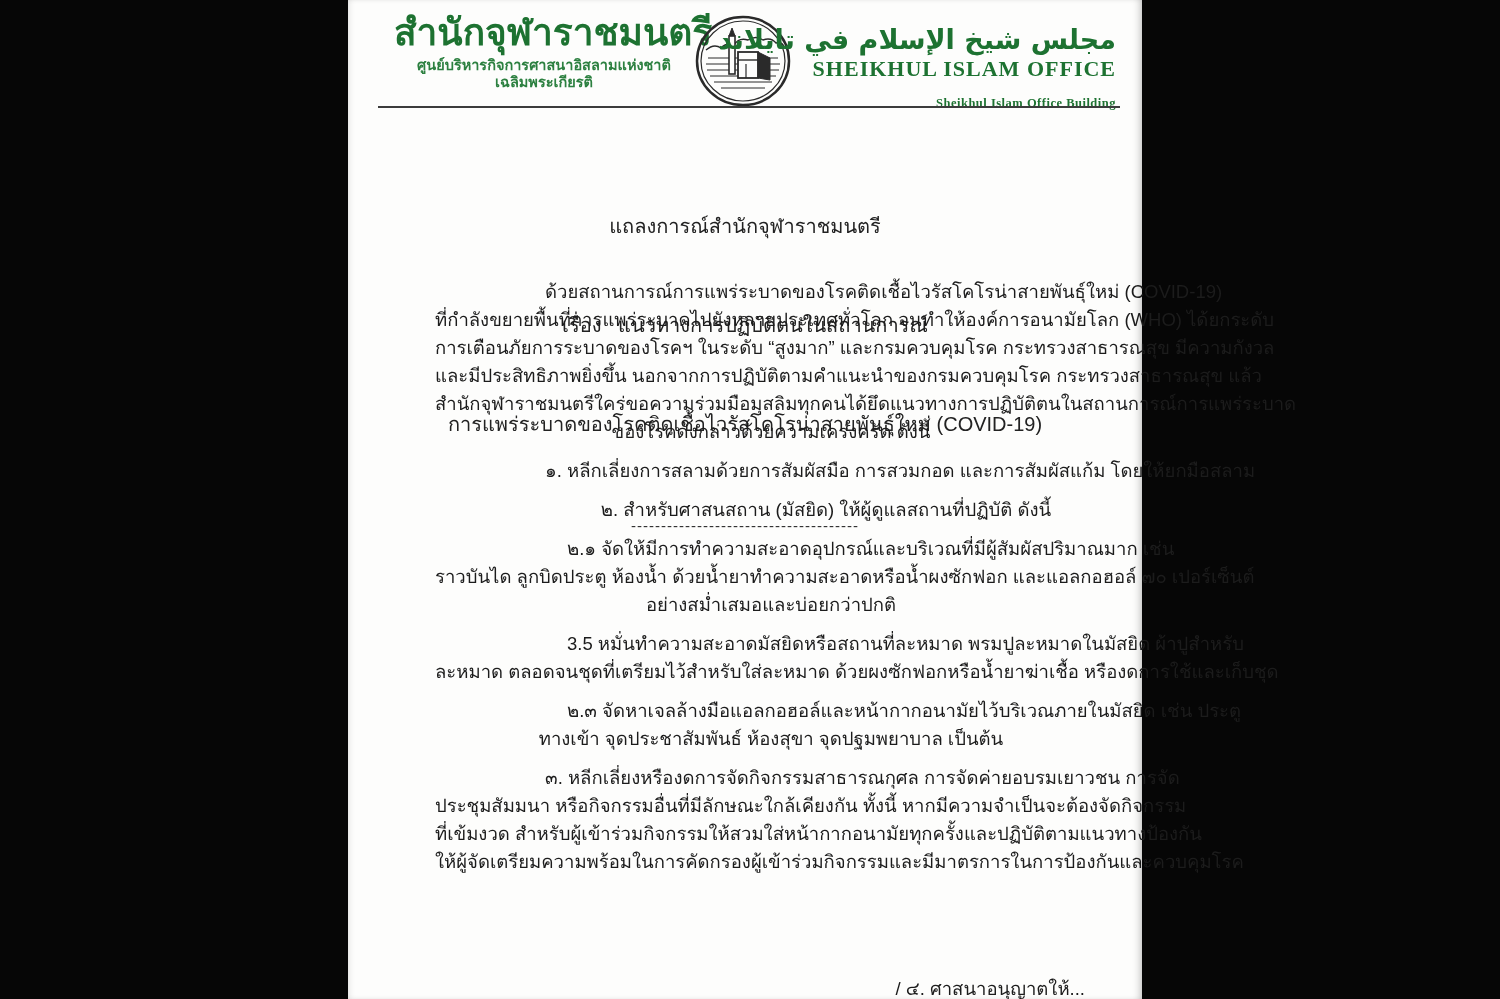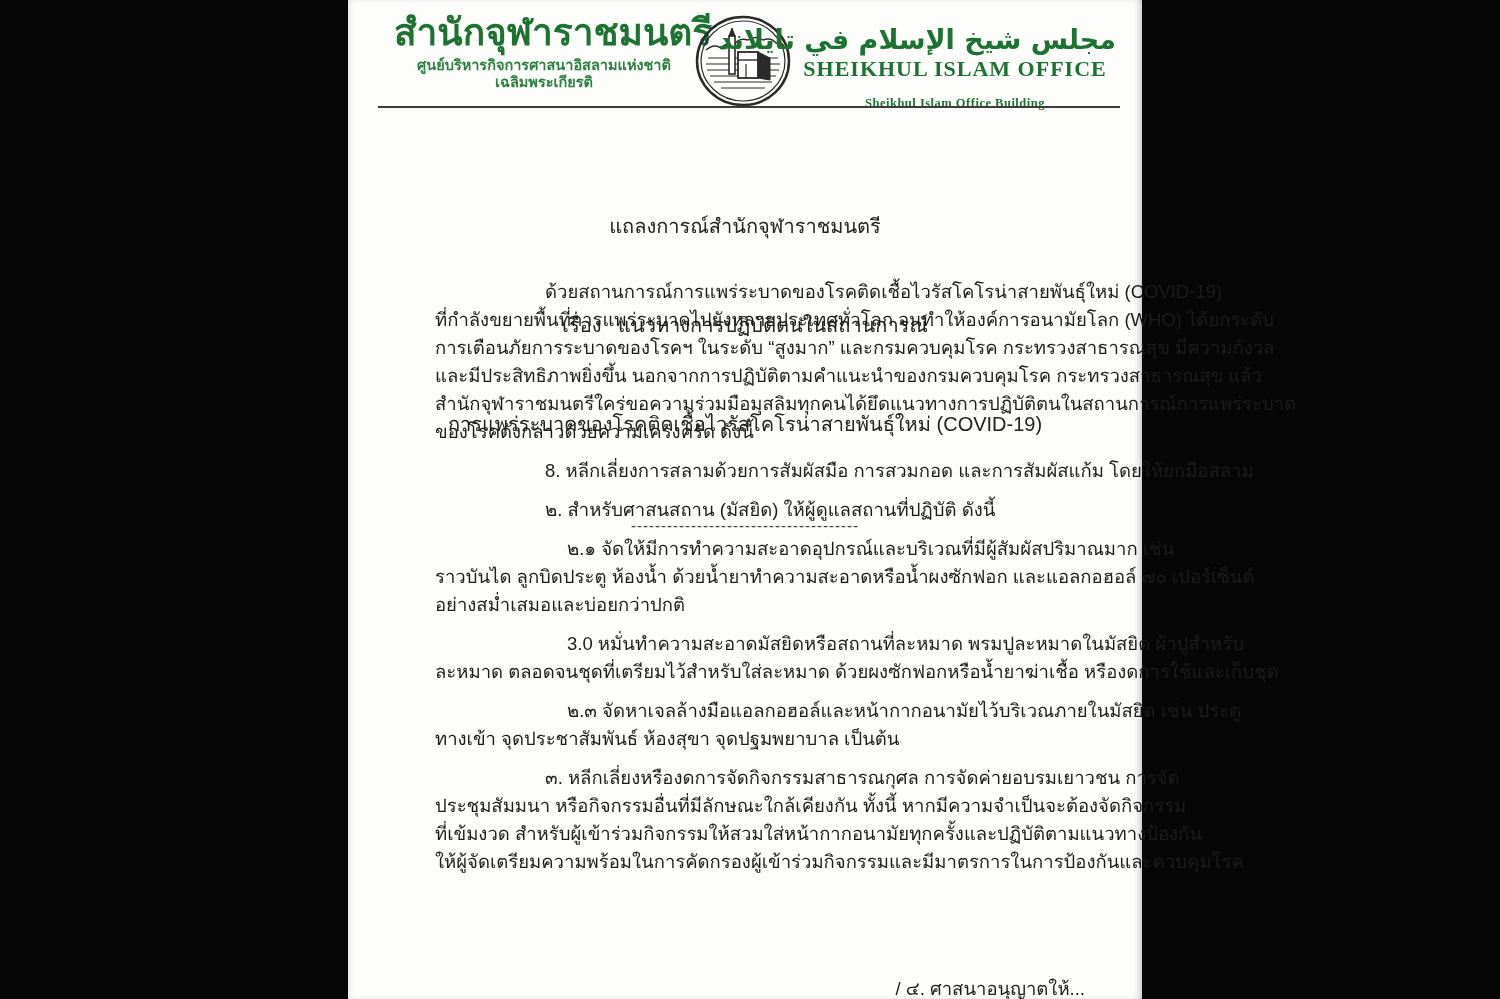--- a/index.html
+++ b/index.html
@@ -27,21 +27,21 @@
   .lh-left{width:300px;text-align:center;padding-top:2px;}
   .lh-org-th{
     font-size:37px;font-weight:bold;color:#1d7231;
     letter-spacing:0px;line-height:1.05;white-space:nowrap;
   }
   .lh-sub-th{
     font-size:14.5px;font-weight:bold;color:#2c8040;
     line-height:1.15;margin-top:4px;white-space:nowrap;
   }
   .lh-logo{width:100px;flex:0 0 auto;margin-top:2px;}
-  .lh-right{width:322px;text-align:center;padding-top:14px;}
+  .lh-right{width:322px;text-align:right;padding-top:14px;}
   .lh-arabic{
     font-size:27px;font-weight:bold;color:#1d7231;
     line-height:1.0;direction:rtl;white-space:nowrap;
     font-family:"DejaVu Sans",sans-serif;
   }
   .lh-org-en{
     font-family:"Liberation Serif","DejaVu Serif",serif;
     font-size:22px;font-weight:bold;color:#1d7231;
     letter-spacing:1px;margin-top:3px;white-space:nowrap;
   }
@@ -60,21 +60,21 @@
     text-align:center;font-size:20px;color:#222;
     line-height:33px;white-space:pre;
   }
   .doc-title .divider{
     font-size:15px;letter-spacing:1px;color:#333;
     margin-top:9px;line-height:20px;
   }
   
   .doc-body{
     position:absolute;left:87px;top:278px;width:672px;
-    font-size:18.5px;color:#1c1c1c;line-height:28px;
+    font-size:18.5px;color:#1c1c1c;line-height:28px;text-align:center;
   }
   .line{white-space:nowrap;}
   .line.p{padding-left:110px;}
   .line.s{padding-left:132px;}
   .line.gap{margin-top:11px;}
   .doc-footer{
     position:absolute;left:87px;top:974px;width:672px;
     text-align:right;font-size:18.5px;color:#1c1c1c;
     padding-right:22px;box-sizing:border-box;
   }
@@ -132,26 +132,26 @@
     <div class="divider">--------------------------------------</div>
   </div>
 
   <div class="doc-body">
     <div class="line p">ด้วยสถานการณ์การแพร่ระบาดของโรคติดเชื้อไวรัสโคโรน่าสายพันธุ์ใหม่ (COVID-19)</div>
     <div class="line">ที่กำลังขยายพื้นที่การแพร่ระบาดไปยังหลายประเทศทั่วโลก จนทำให้องค์การอนามัยโลก (WHO) ได้ยกระดับ</div>
     <div class="line">การเตือนภัยการระบาดของโรคฯ ในระดับ “สูงมาก” และกรมควบคุมโรค กระทรวงสาธารณสุข มีความกังวล</div>
     <div class="line">และมีประสิทธิภาพยิ่งขึ้น นอกจากการปฏิบัติตามคำแนะนำของกรมควบคุมโรค กระทรวงสาธารณสุข แล้ว</div>
     <div class="line">สำนักจุฬาราชมนตรีใคร่ขอความร่วมมือมุสลิมทุกคนได้ยึดแนวทางการปฏิบัติตนในสถานการณ์การแพร่ระบาด</div>
     <div class="line">ของโรคดังกล่าวด้วยความเคร่งครัด ดังนี้</div>
-    <div class="line p gap">8. หลีกเลี่ยงการสลามด้วยการสัมผัสมือ การสวมกอด และการสัมผัสแก้ม โดยให้ยกมือสลาม</div>
+    <div class="line p gap">๑. หลีกเลี่ยงการสลามด้วยการสัมผัสมือ การสวมกอด และการสัมผัสแก้ม โดยให้ยกมือสลาม</div>
     <div class="line p gap">๒. สำหรับศาสนสถาน (มัสยิด) ให้ผู้ดูแลสถานที่ปฏิบัติ ดังนี้</div>
     <div class="line s gap">๒.๑ จัดให้มีการทำความสะอาดอุปกรณ์และบริเวณที่มีผู้สัมผัสปริมาณมาก เช่น</div>
     <div class="line">ราวบันได ลูกบิดประตู ห้องน้ำ ด้วยน้ำยาทำความสะอาดหรือน้ำผงซักฟอก และแอลกอฮอล์ ๗๐ เปอร์เซ็นต์</div>
     <div class="line">อย่างสม่ำเสมอและบ่อยกว่าปกติ</div>
-    <div class="line s gap">3.0 หมั่นทำความสะอาดมัสยิดหรือสถานที่ละหมาด พรมปูละหมาดในมัสยิด ผ้าปูสำหรับ</div>
+    <div class="line s gap">3.5 หมั่นทำความสะอาดมัสยิดหรือสถานที่ละหมาด พรมปูละหมาดในมัสยิด ผ้าปูสำหรับ</div>
     <div class="line">ละหมาด ตลอดจนชุดที่เตรียมไว้สำหรับใส่ละหมาด ด้วยผงซักฟอกหรือน้ำยาฆ่าเชื้อ หรืองดการใช้และเก็บชุด</div>
     <div class="line s gap">๒.๓ จัดหาเจลล้างมือแอลกอฮอล์และหน้ากากอนามัยไว้บริเวณภายในมัสยิด เช่น ประตู</div>
     <div class="line">ทางเข้า จุดประชาสัมพันธ์ ห้องสุขา จุดปฐมพยาบาล เป็นต้น</div>
     <div class="line p gap">๓. หลีกเลี่ยงหรืองดการจัดกิจกรรมสาธารณกุศล การจัดค่ายอบรมเยาวชน การจัด</div>
     <div class="line">ประชุมสัมมนา หรือกิจกรรมอื่นที่มีลักษณะใกล้เคียงกัน ทั้งนี้ หากมีความจำเป็นจะต้องจัดกิจกรรม</div>
     <div class="line">ที่เข้มงวด สำหรับผู้เข้าร่วมกิจกรรมให้สวมใส่หน้ากากอนามัยทุกครั้งและปฏิบัติตามแนวทางป้องกัน</div>
     <div class="line">ให้ผู้จัดเตรียมความพร้อมในการคัดกรองผู้เข้าร่วมกิจกรรมและมีมาตรการในการป้องกันและควบคุมโรค</div>
 
   </div>
 

